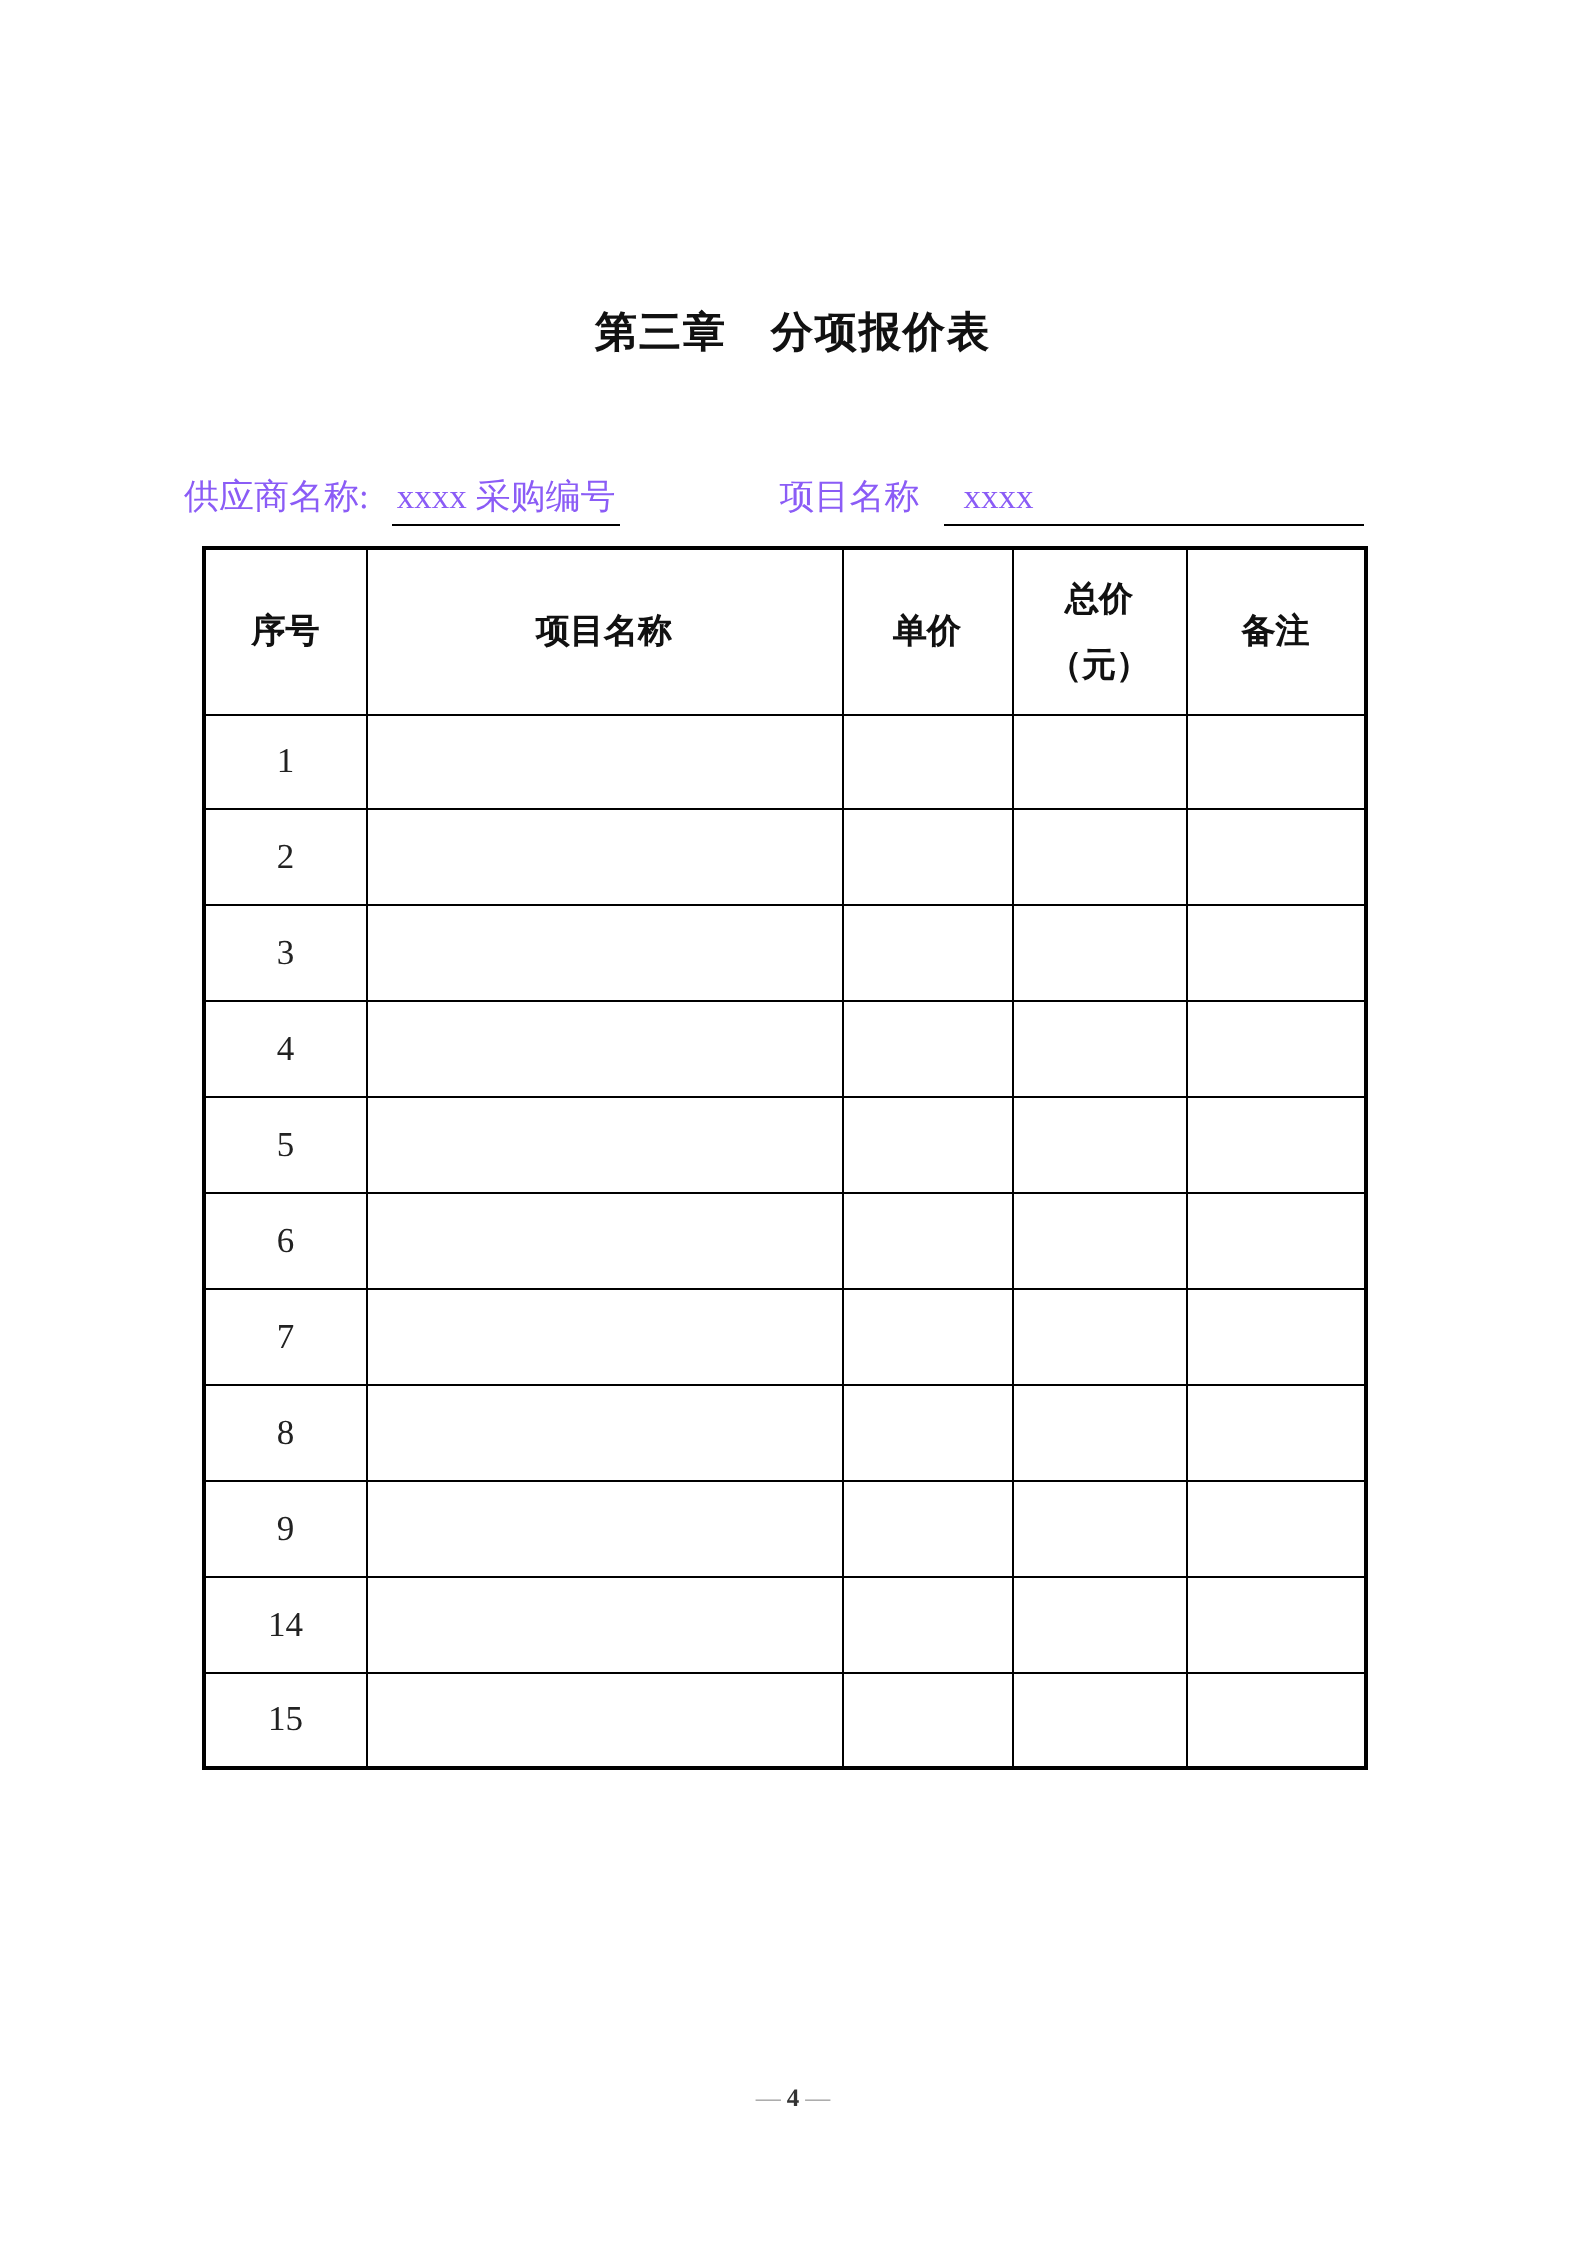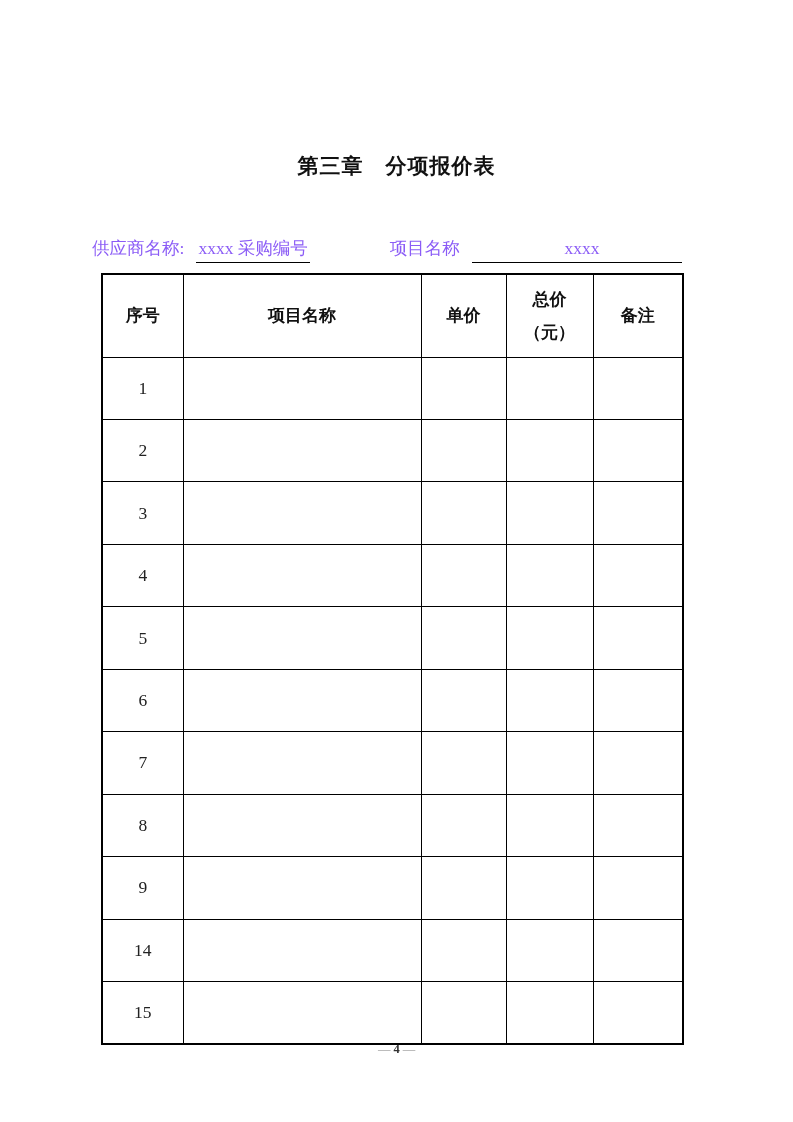--- a/index.html
+++ b/index.html
@@ -40,29 +40,28 @@
     gap: 12px;
   }
   .underline-value {
     border-bottom: 1.5px solid #000;
     padding: 0 2px 1px 2px;
   }
   .underline-fill {
     flex: 1 1 auto;
     border-bottom: 1.5px solid #000;
     padding: 0 0 1px 10px;
-    text-align: center;
   }
   .gap-spacer { display: inline-block; width: 56px; }
   .quote-table {
     position: absolute;
     top: 261px;
     left: 101px;
     width: 581px;
-    height: 772px;
+    height: 612px;
     border-collapse: collapse;
     table-layout: fixed;
     border: 2.5px solid #000;
   }
   .quote-table th, .quote-table td {
     border: 1px solid #000;
     text-align: center;
     vertical-align: middle;
     overflow: hidden;
   }

